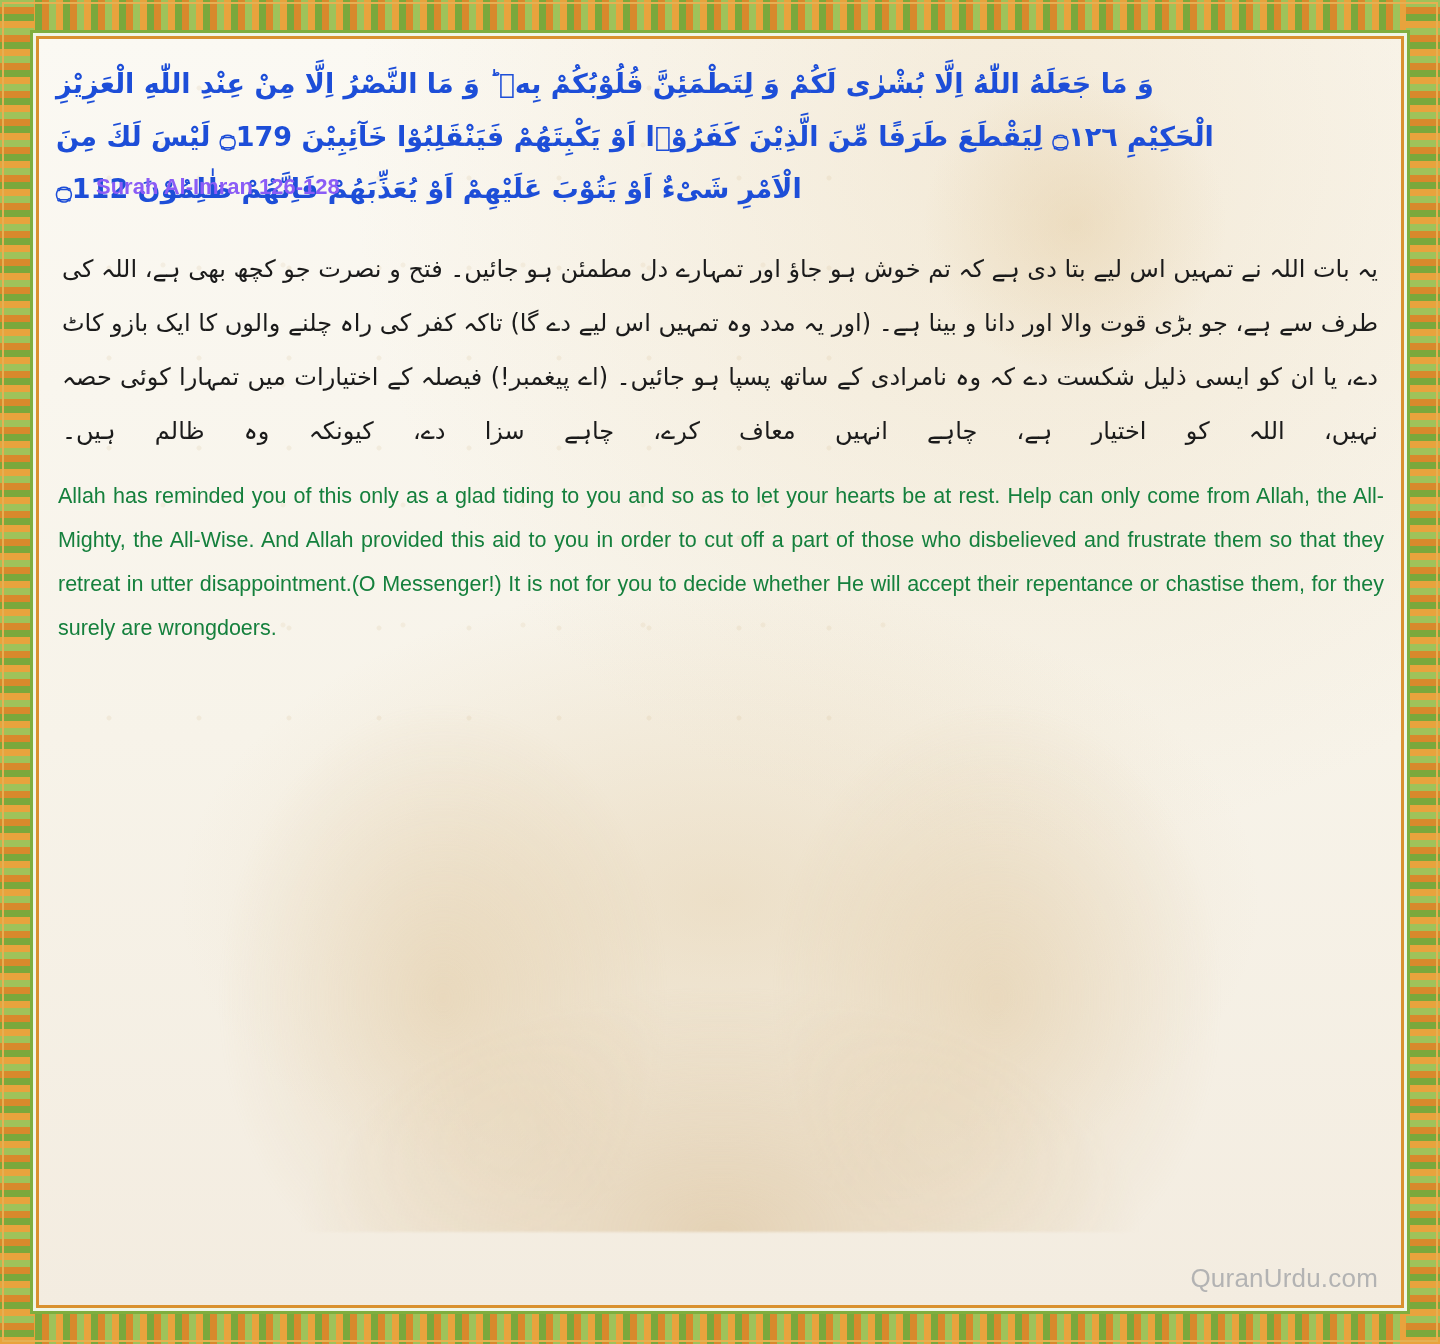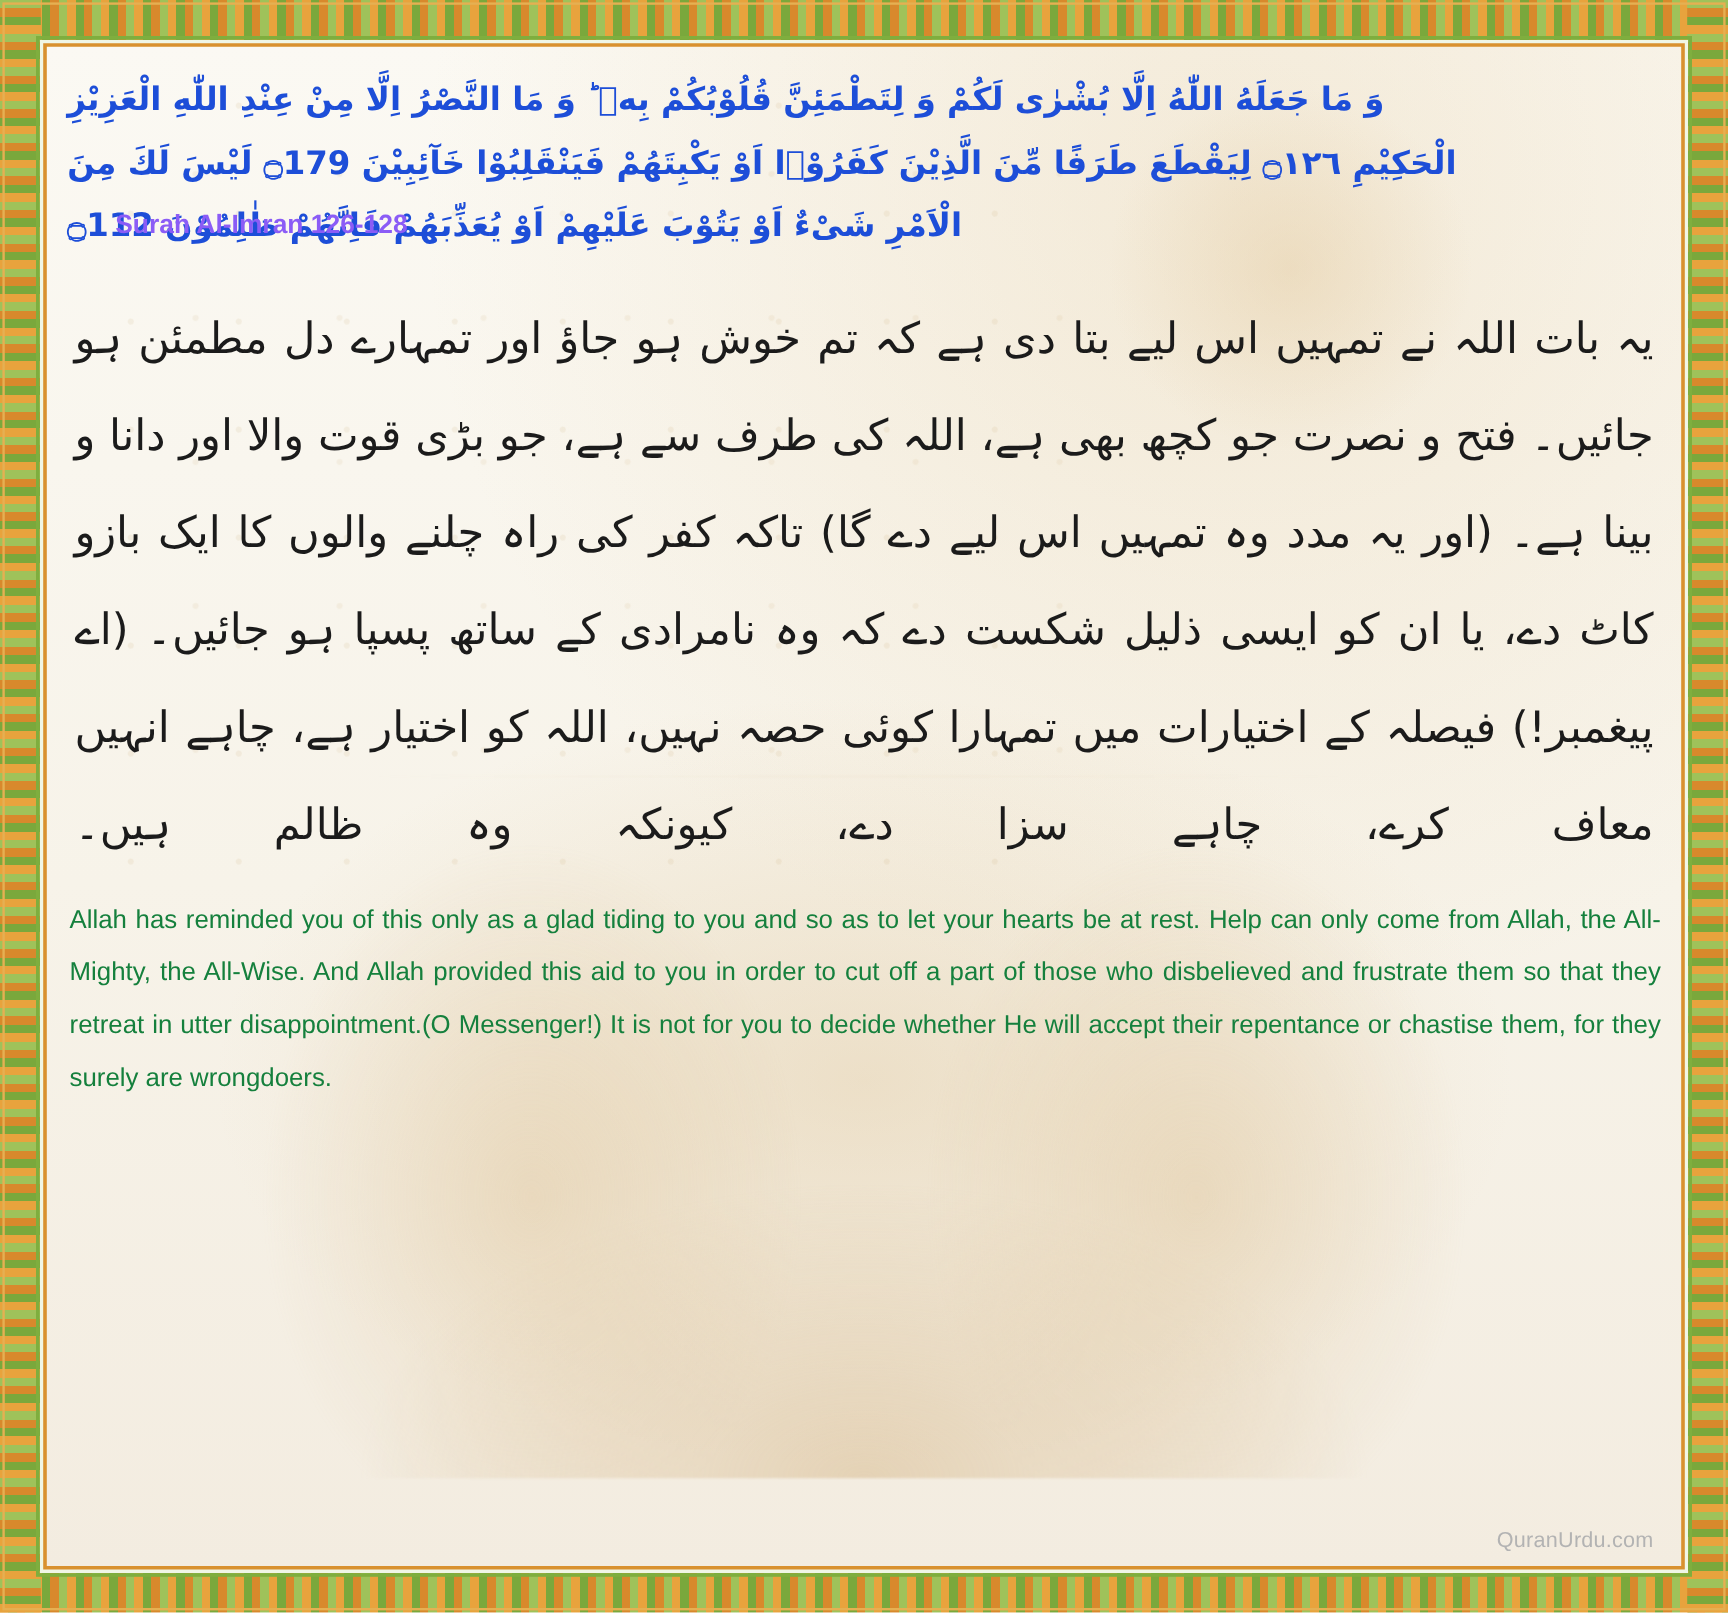--- a/index.html
+++ b/index.html
@@ -157,21 +157,21 @@
     font-weight: 700;
     white-space: nowrap;
   }
 
   .urdu-block {
     direction: rtl;
     text-align: justify;
     text-align-last: justify;
     color: #1b1b1b;
     font-family: "DejaVu Sans", "Liberation Sans", sans-serif;
-    font-size: 36px;
+    font-size: 24px;
     line-height: 2.25;
     margin: 26px 18px 0 18px;
     font-weight: 500;
   }
 
   .english-block {
     direction: ltr;
     text-align: justify;
     color: #15803d;
     font-family: "Liberation Sans", sans-serif;
@@ -180,21 +180,21 @@
     margin: 16px 12px 0 14px;
     font-weight: 500;
   }
 
   .site-credit {
     position: absolute;
     right: 18px;
     bottom: 6px;
     color: #b3b3b3;
     font-family: "Liberation Sans", sans-serif;
-    font-size: 18px;
+    font-size: 26px;
     font-weight: 400;
     letter-spacing: .2px;
   }
 </style>
 </head>
 <body>
 
 <div id="page">
 
   <div class="watermark">

